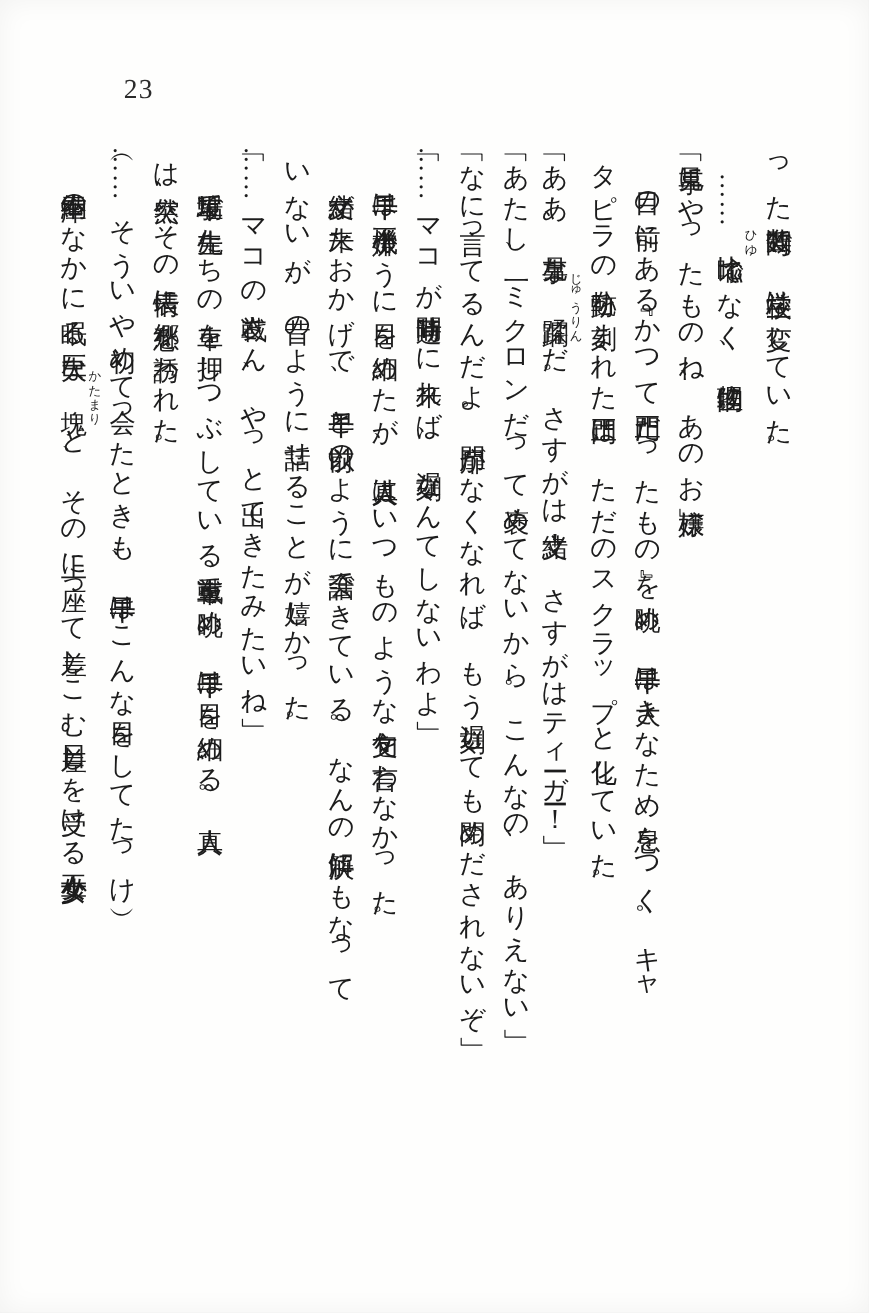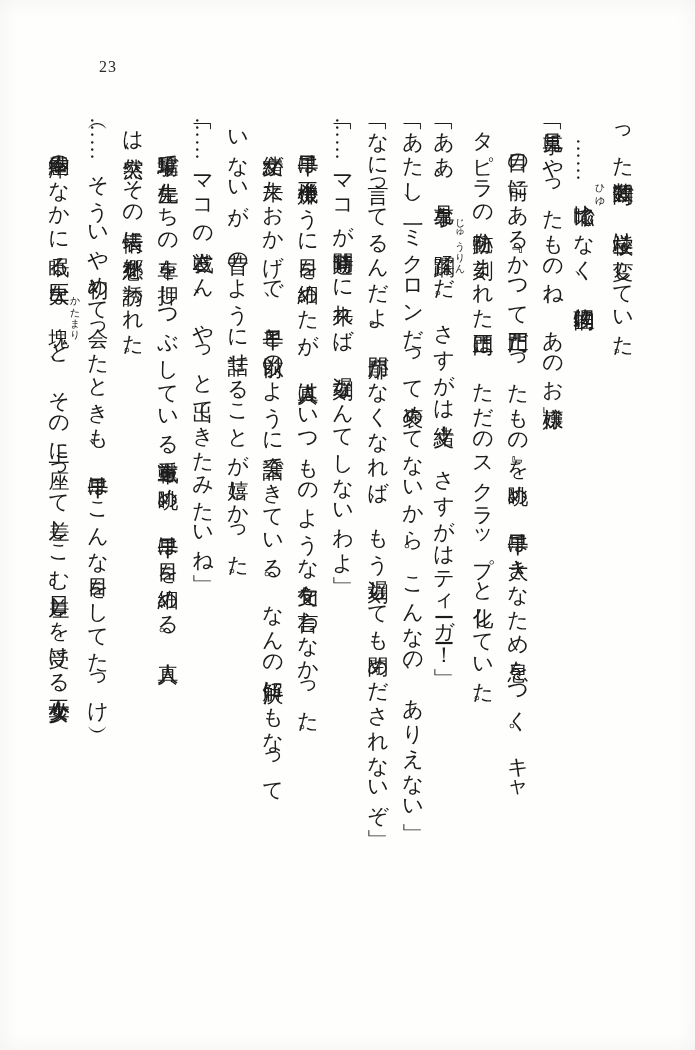--- a/index.html
+++ b/index.html
@@ -17,21 +17,21 @@
   .page {
     position: absolute;
     inset: 0;
     background: #fefefd;
     box-shadow: inset 0 0 22px rgba(0,0,0,0.05);
   }
   .page-number {
     position: absolute;
     top: 58px;
     left: 99px;
-    font-size: 16px;
+    font-size: 22px;
     letter-spacing: 1px;
     color: #2b2b2b;
   }
   .text-block {
     position: absolute;
     top: 116px;
     right: 55px;
     height: 836px;
     writing-mode: vertical-rl;
     text-orientation: mixed;

